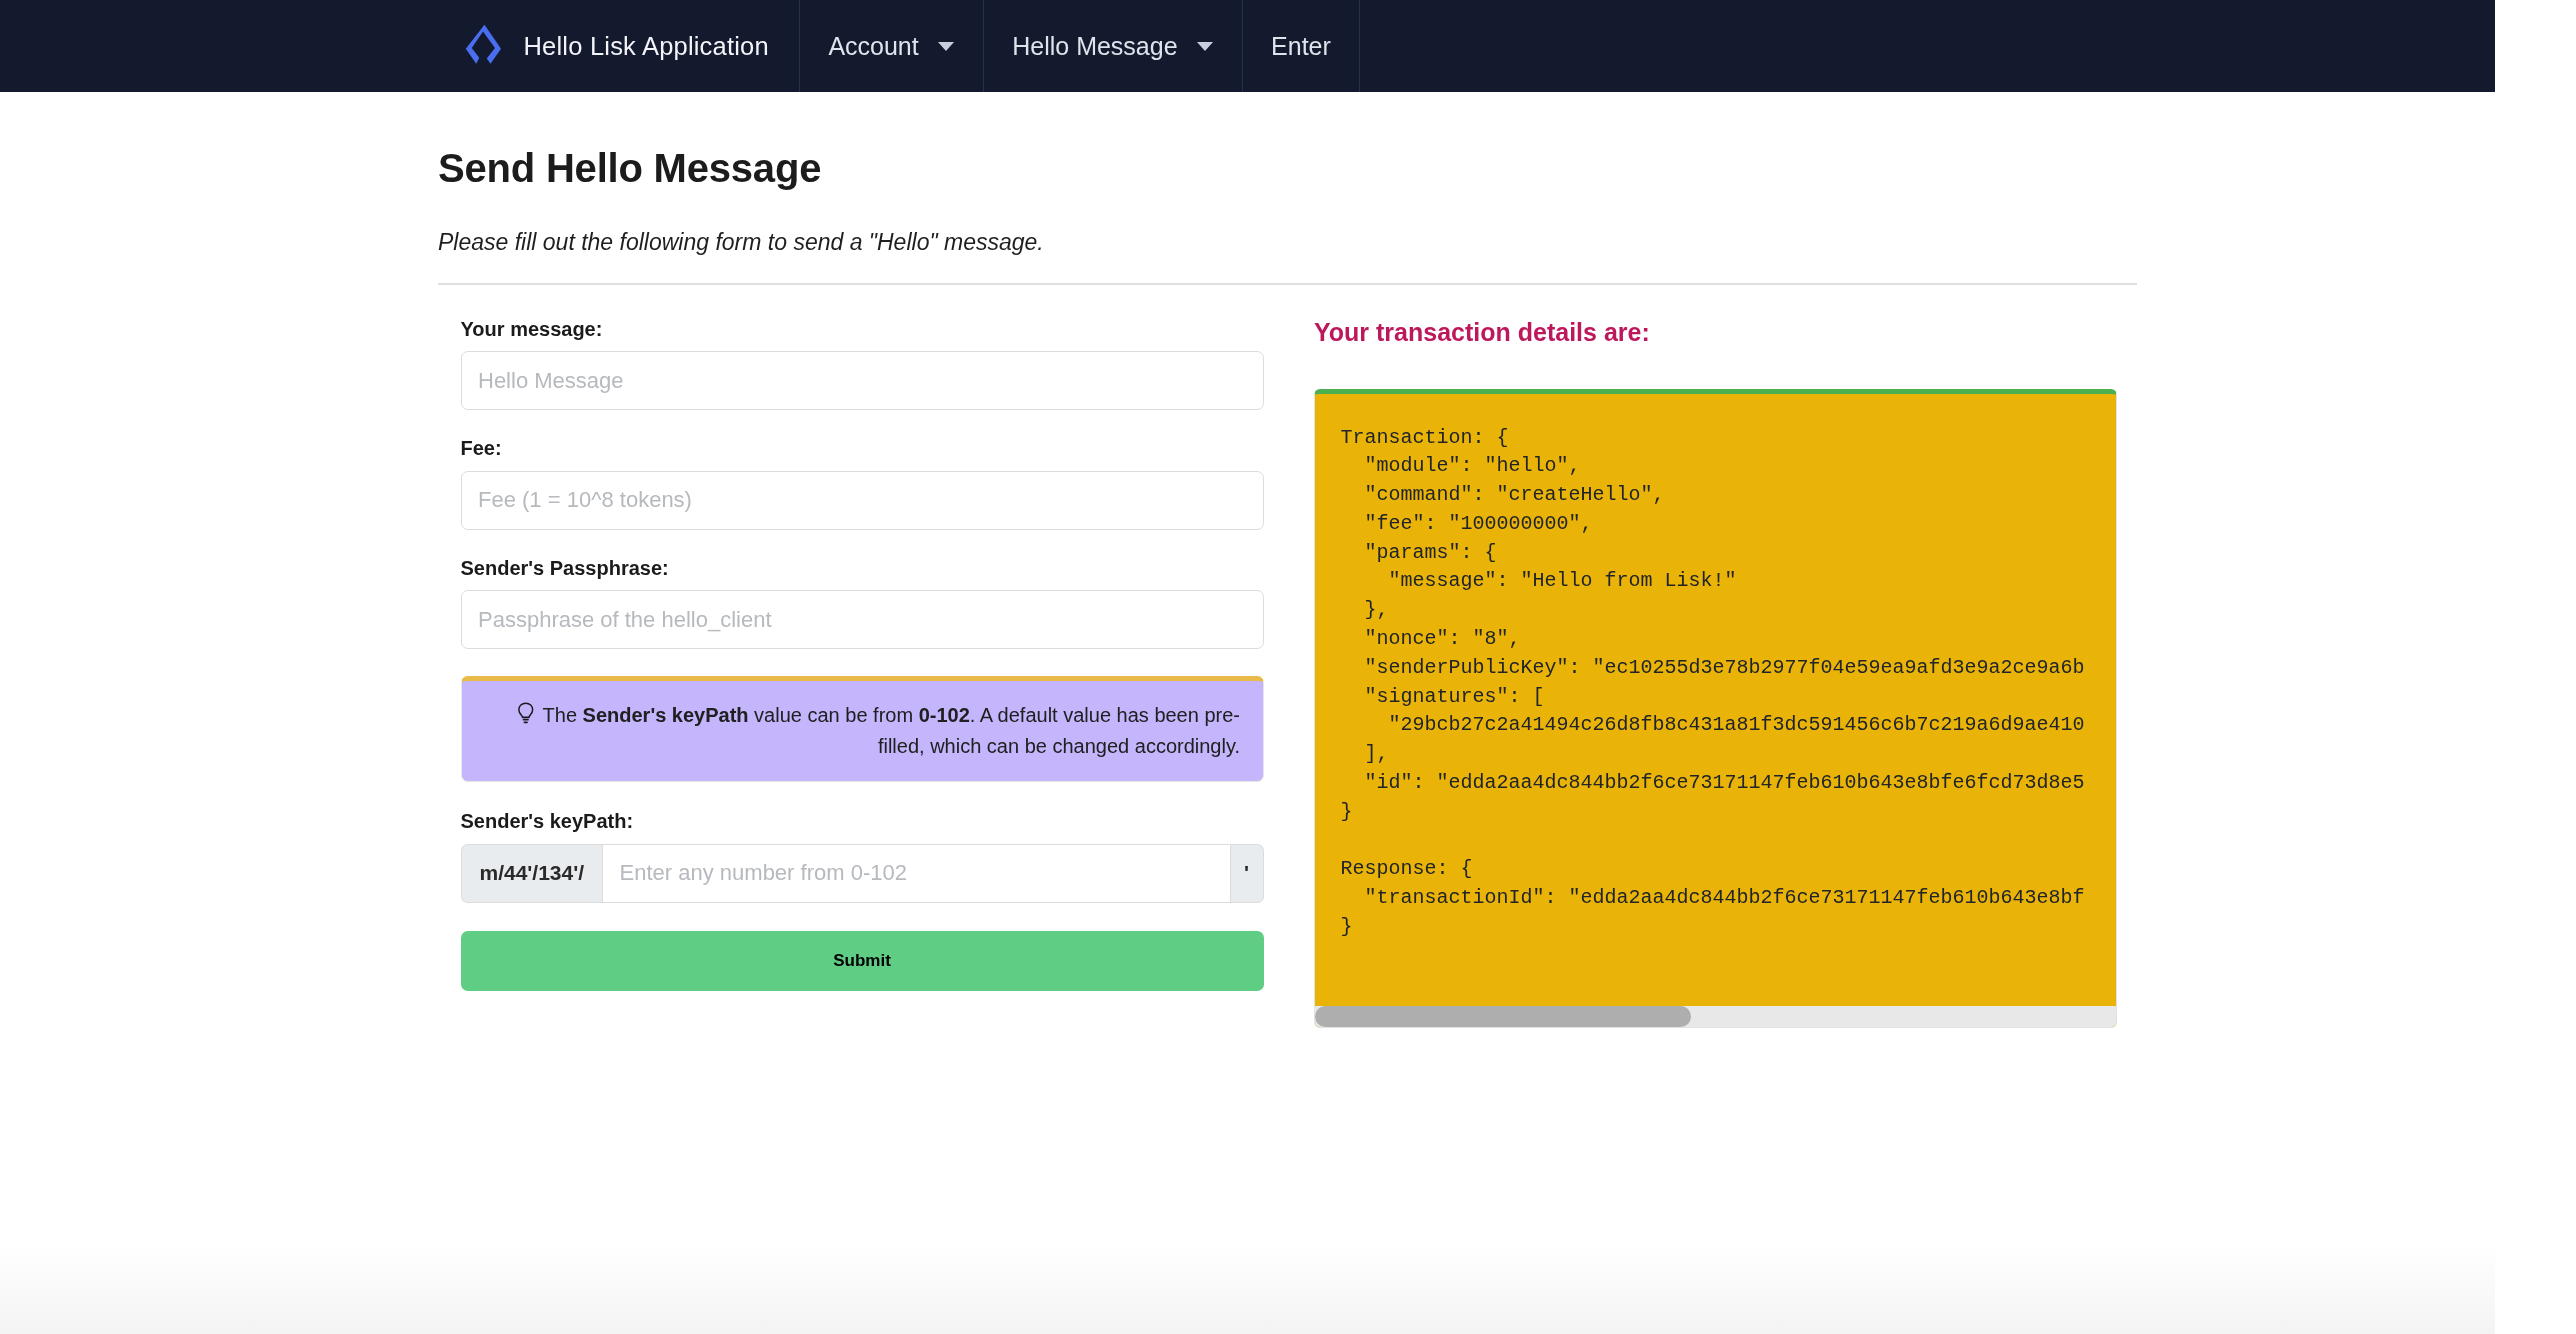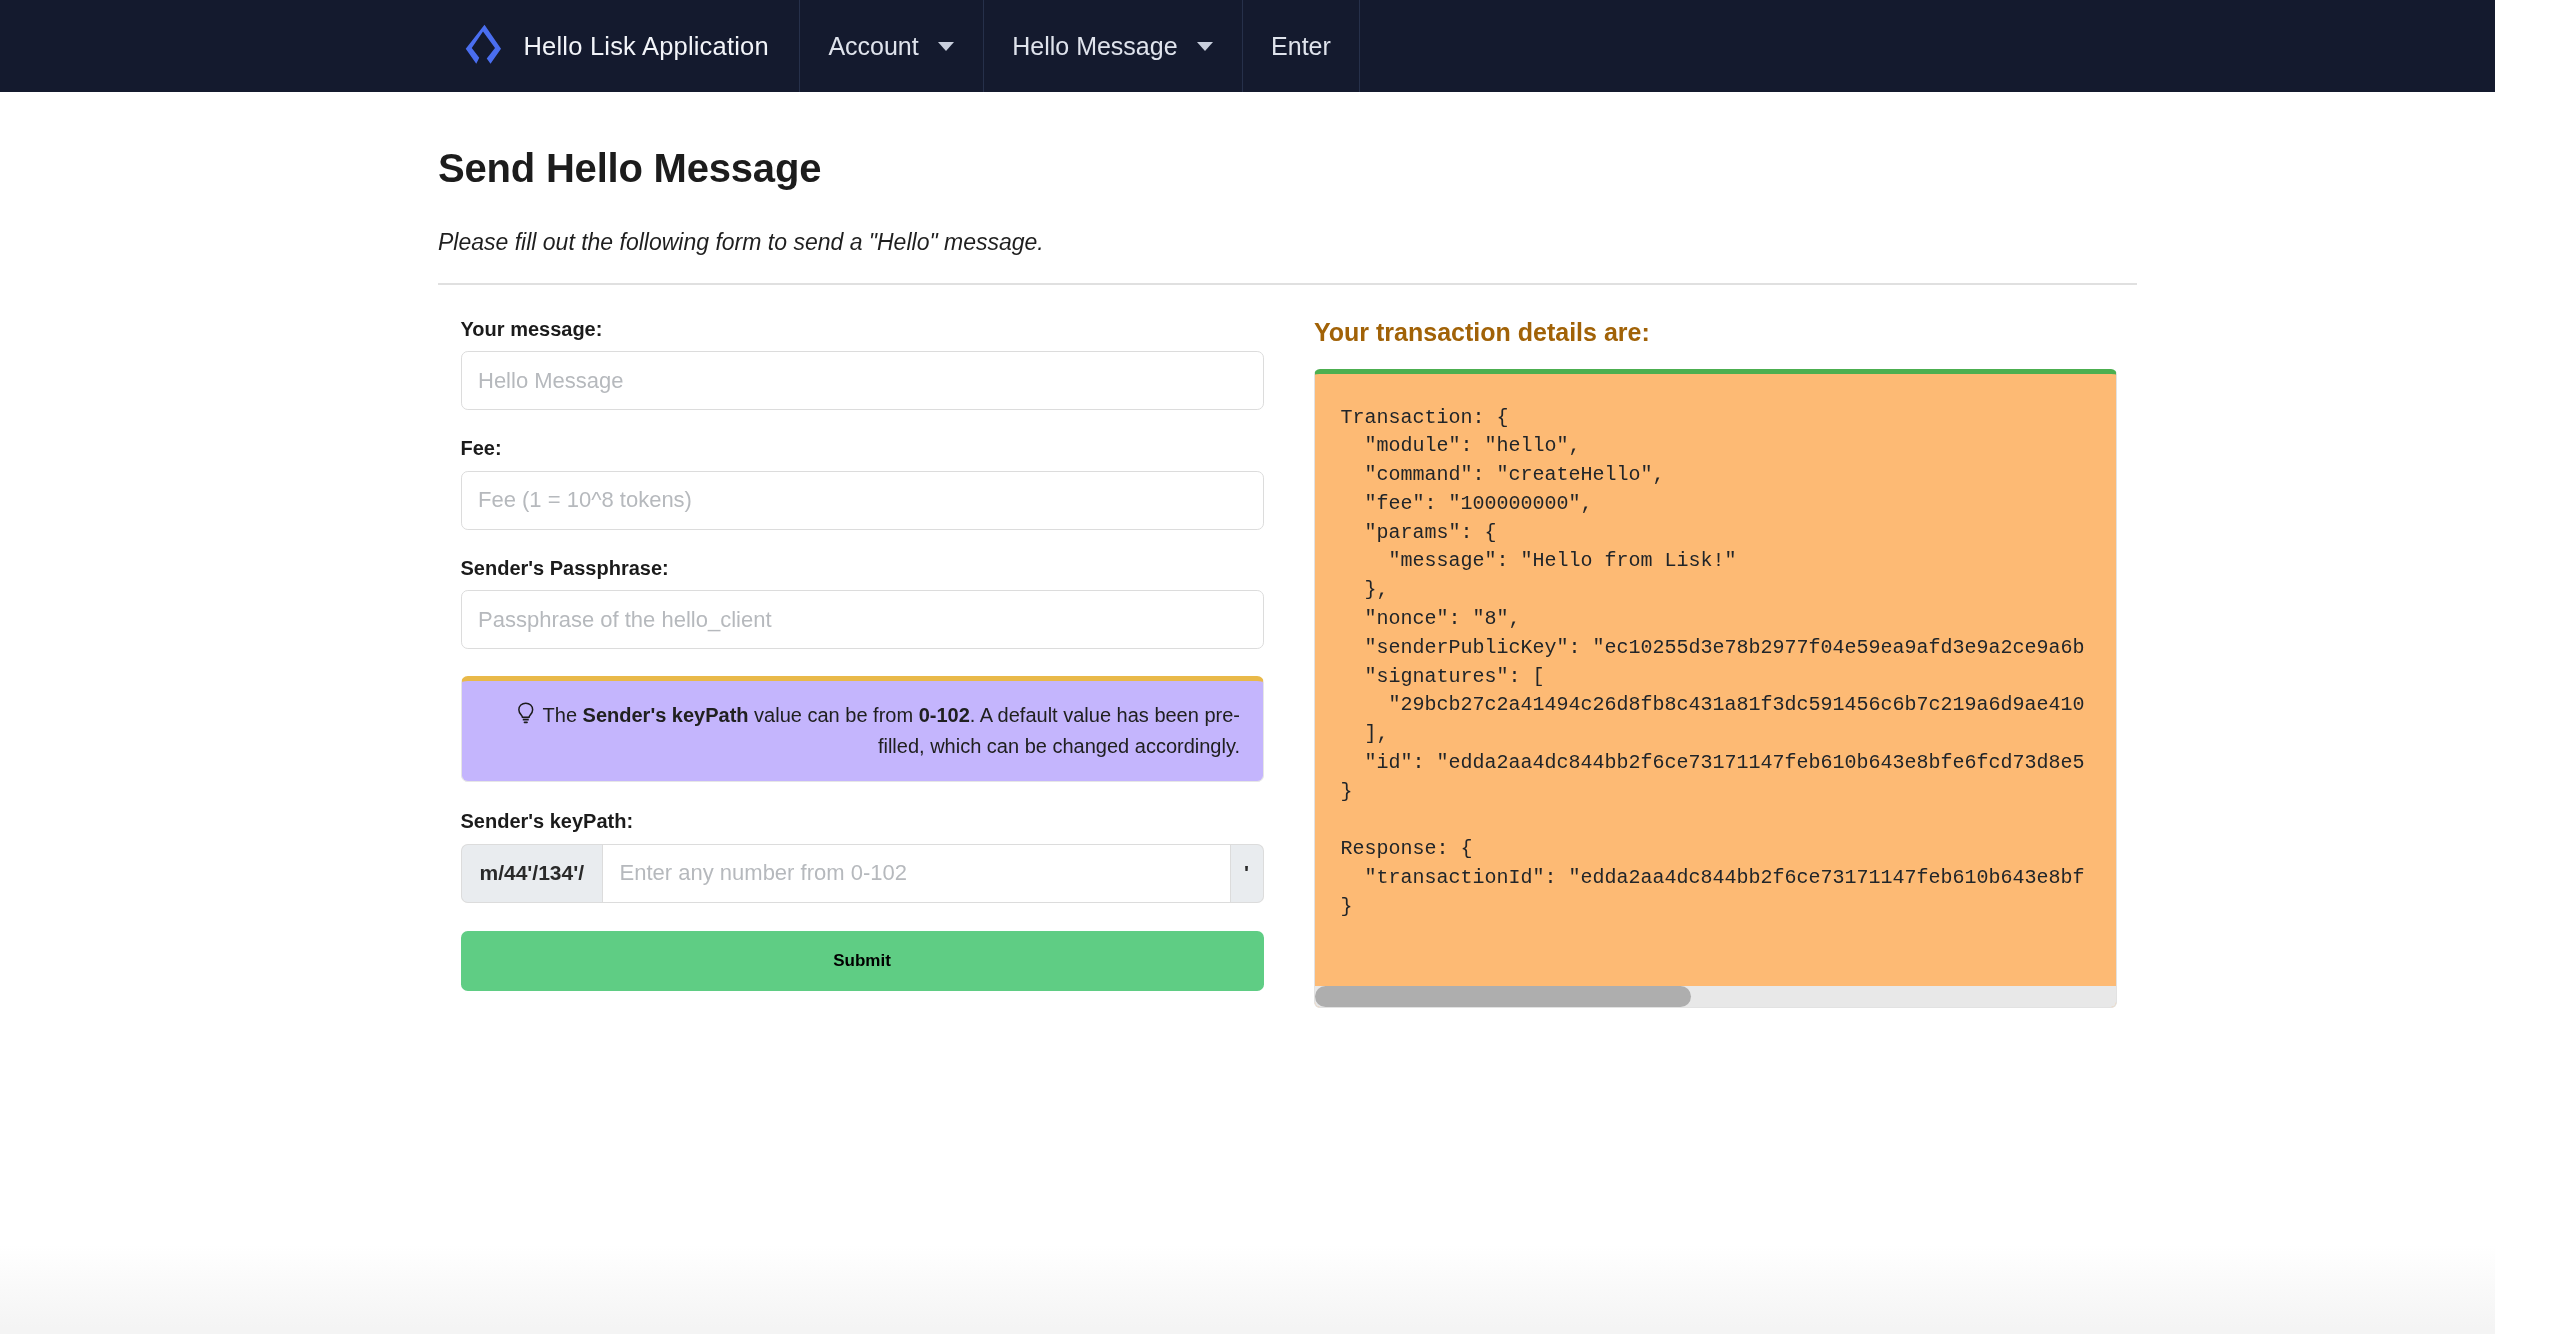--- a/index.html
+++ b/index.html
@@ -202,28 +202,28 @@
     font-size: 17px;
     font-weight: bold;
     font-family: "Liberation Sans", sans-serif;
     cursor: pointer;
   }
 
   
   .tx-heading {
     font-size: 25px;
     font-weight: bold;
-    color: #a16207;
-    margin: 0 0 22px 0;
+    color: #be185d;
+    margin: 0 0 42px 0;
   }
   .tx-panel {
     position: relative;
     width: 803px;
     height: 639px;
-    background: #fdba74;
+    background: #eab308;
     border: 1.5px solid #e2e2e2;
     border-top: 5.3px solid #4caf50;
     border-radius: 6px;
     overflow: hidden;
   }
   .tx-pre {
     margin: 0;
     padding: 30px 0 0 25.5px;
     font-family: "Liberation Mono", "DejaVu Sans Mono", monospace;
     font-size: 20px;

